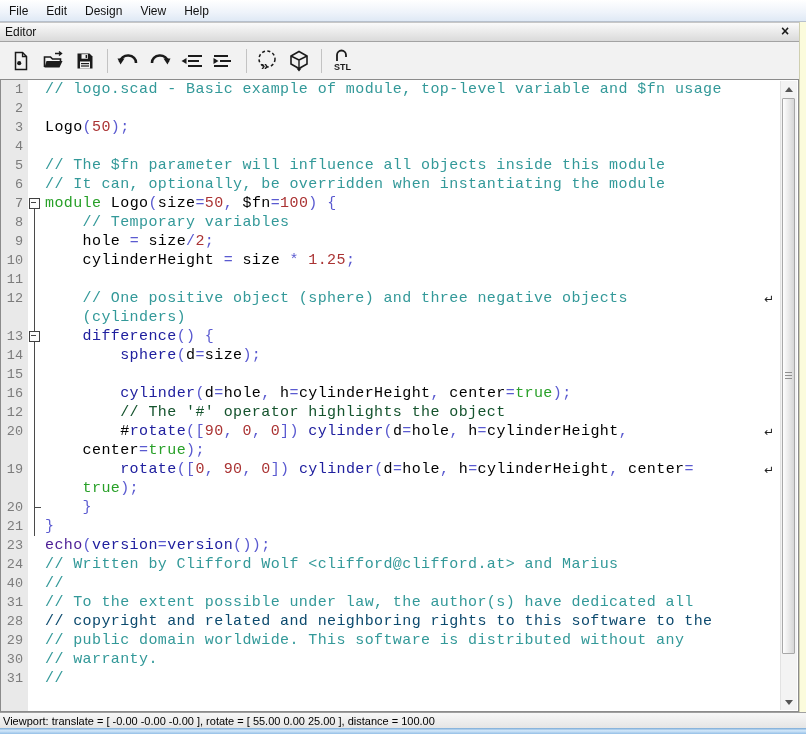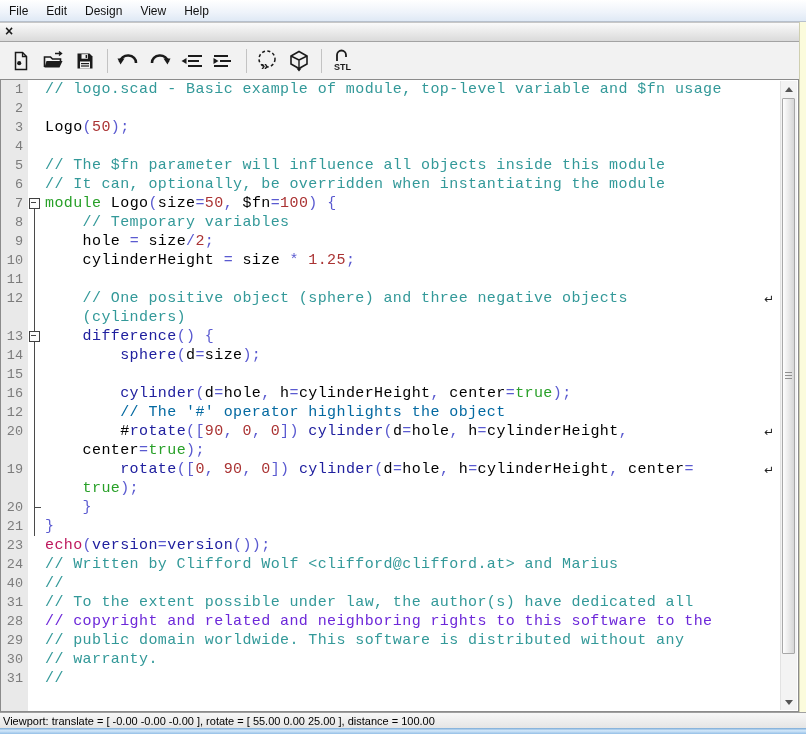--- a/index.html
+++ b/index.html
@@ -86,20 +86,21 @@
 
   <div class="menubar">
     <span class="menu-item">File</span>
     <span class="menu-item">Edit</span>
     <span class="menu-item">Design</span>
     <span class="menu-item">View</span>
     <span class="menu-item">Help</span>
   </div>
 
   <div class="dock-titlebar">
+    <span class="dock-title">Editor</span>
     <span class="dock-close">×</span>
   </div>
 
   <div class="toolbar">
     <div class="tbtn" title="New">
       <span>
           <svg width="22" height="22" viewBox="0 0 22 22">
         <path d="M5.5 2.5h7l4 4v13h-11z" fill="none" stroke="#1b1b1b" stroke-width="1.5"></path>
         <path d="M12.5 2.5v4h4" fill="none" stroke="#1b1b1b" stroke-width="1.3"></path>
         <circle cx="9.2" cy="13.2" r="2.1" fill="#1b1b1b"></circle>
@@ -278,21 +279,21 @@
           <div class="ctext"></div>
         </div>
         <div class="crow">
           <div class="gn">16</div>
           <div class="gf f-v"></div>
           <div class="ctext"><span style="color: rgb(0, 0, 0);">        </span><span style="color: rgb(32, 32, 159);">cylinder</span><span style="color: rgb(90, 90, 208);">(</span><span style="color: rgb(0, 0, 0);">d</span><span style="color: rgb(90, 90, 208);">=</span><span style="color: rgb(0, 0, 0);">hole</span><span style="color: rgb(90, 90, 208);">,</span><span style="color: rgb(0, 0, 0);"> h</span><span style="color: rgb(90, 90, 208);">=</span><span style="color: rgb(0, 0, 0);">cylinderHeight</span><span style="color: rgb(90, 90, 208);">,</span><span style="color: rgb(0, 0, 0);"> center</span><span style="color: rgb(90, 90, 208);">=</span><span style="color: rgb(40, 160, 40);">true</span><span style="color: rgb(90, 90, 208);">);</span></div>
         </div>
         <div class="crow">
           <div class="gn">12</div>
           <div class="gf f-v"></div>
-          <div class="ctext"><span style="color: #0369a1;">        // The '#' operator highlights the object</span></div>
+          <div class="ctext"><span style="color: #14532d;">        // The '#' operator highlights the object</span></div>
         </div>
         <div class="crow">
           <div class="gn">20</div>
           <div class="gf f-v"></div>
           <div class="ctext"><span style="color: rgb(0, 0, 0);">        #</span><span style="color: rgb(32, 32, 159);">rotate</span><span style="color: rgb(90, 90, 208);">([</span><span style="color: rgb(170, 51, 51);">90</span><span style="color: rgb(90, 90, 208);">,</span><span style="color: rgb(0, 0, 0);"> </span><span style="color: rgb(170, 51, 51);">0</span><span style="color: rgb(90, 90, 208);">,</span><span style="color: rgb(0, 0, 0);"> </span><span style="color: rgb(170, 51, 51);">0</span><span style="color: rgb(90, 90, 208);">])</span><span style="color: rgb(0, 0, 0);"> </span><span style="color: rgb(32, 32, 159);">cylinder</span><span style="color: rgb(90, 90, 208);">(</span><span style="color: rgb(0, 0, 0);">d</span><span style="color: rgb(90, 90, 208);">=</span><span style="color: rgb(0, 0, 0);">hole</span><span style="color: rgb(90, 90, 208);">,</span><span style="color: rgb(0, 0, 0);"> h</span><span style="color: rgb(90, 90, 208);">=</span><span style="color: rgb(0, 0, 0);">cylinderHeight</span><span style="color: rgb(90, 90, 208);">,</span></div>
           <span class="wrapmark">↵</span>
         </div>
         <div class="crow">
           <div class="gn"></div>
           <div class="gf f-v"></div>
@@ -315,41 +316,41 @@
           <div class="ctext"><span style="color: rgb(0, 0, 0);">    </span><span style="color: rgb(90, 90, 208);">}</span></div>
         </div>
         <div class="crow">
           <div class="gn">21</div>
           <div class="gf f-v"></div>
           <div class="ctext"><span style="color: rgb(90, 90, 208);">}</span></div>
         </div>
         <div class="crow">
           <div class="gn">23</div>
           <div class="gf f-none"></div>
-          <div class="ctext"><span style="color: #be185d;">echo</span><span style="color: rgb(90, 90, 208);">(</span><span style="color: rgb(32, 32, 159);">version</span><span style="color: rgb(90, 90, 208);">=</span><span style="color: rgb(32, 32, 159);">version</span><span style="color: rgb(90, 90, 208);">());</span></div>
+          <div class="ctext"><span style="color: #4c1d95;">echo</span><span style="color: rgb(90, 90, 208);">(</span><span style="color: rgb(32, 32, 159);">version</span><span style="color: rgb(90, 90, 208);">=</span><span style="color: rgb(32, 32, 159);">version</span><span style="color: rgb(90, 90, 208);">());</span></div>
         </div>
         <div class="crow">
           <div class="gn">24</div>
           <div class="gf f-none"></div>
           <div class="ctext"><span style="color: rgb(51, 153, 153);">// Written by Clifford Wolf &lt;clifford@clifford.at&gt; and Marius</span></div>
         </div>
         <div class="crow">
           <div class="gn">40</div>
           <div class="gf f-none"></div>
           <div class="ctext"><span style="color: rgb(51, 153, 153);">//</span></div>
         </div>
         <div class="crow">
           <div class="gn">31</div>
           <div class="gf f-none"></div>
           <div class="ctext"><span style="color: rgb(51, 153, 153);">// To the extent possible under law, the author(s) have dedicated all</span></div>
         </div>
         <div class="crow">
           <div class="gn">28</div>
           <div class="gf f-none"></div>
-          <div class="ctext"><span style="color: #6d28d9;">// copyright and related and neighboring rights to this software to the</span></div>
+          <div class="ctext"><span style="color: #0c4a6e;">// copyright and related and neighboring rights to this software to the</span></div>
         </div>
         <div class="crow">
           <div class="gn">29</div>
           <div class="gf f-none"></div>
           <div class="ctext"><span style="color: rgb(51, 153, 153);">// public domain worldwide. This software is distributed without any</span></div>
         </div>
         <div class="crow">
           <div class="gn">30</div>
           <div class="gf f-none"></div>
           <div class="ctext"><span style="color: rgb(51, 153, 153);">// warranty.</span></div>

